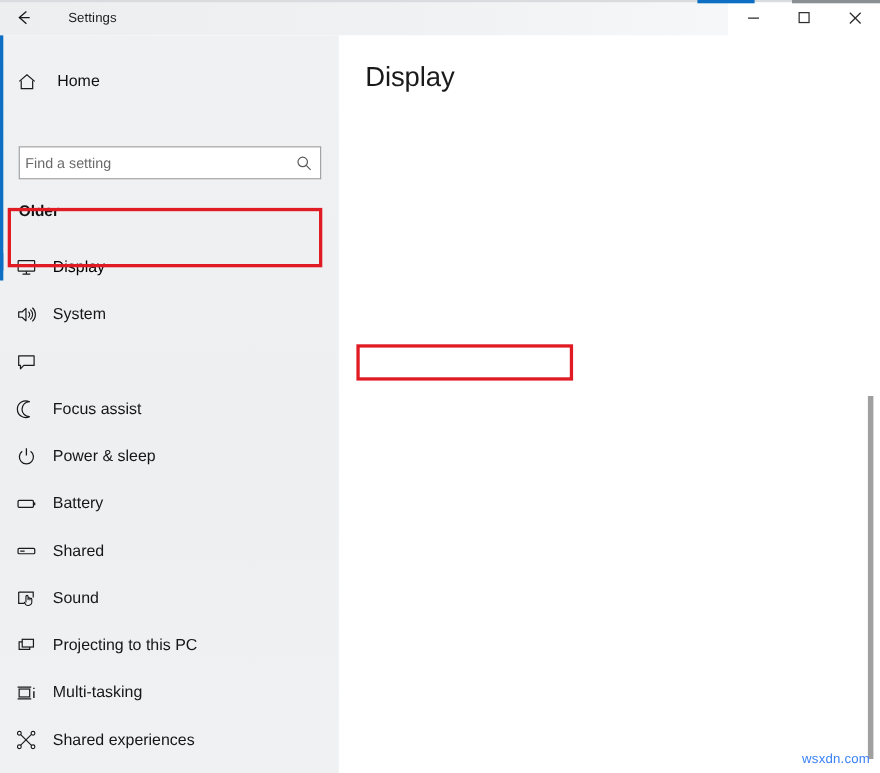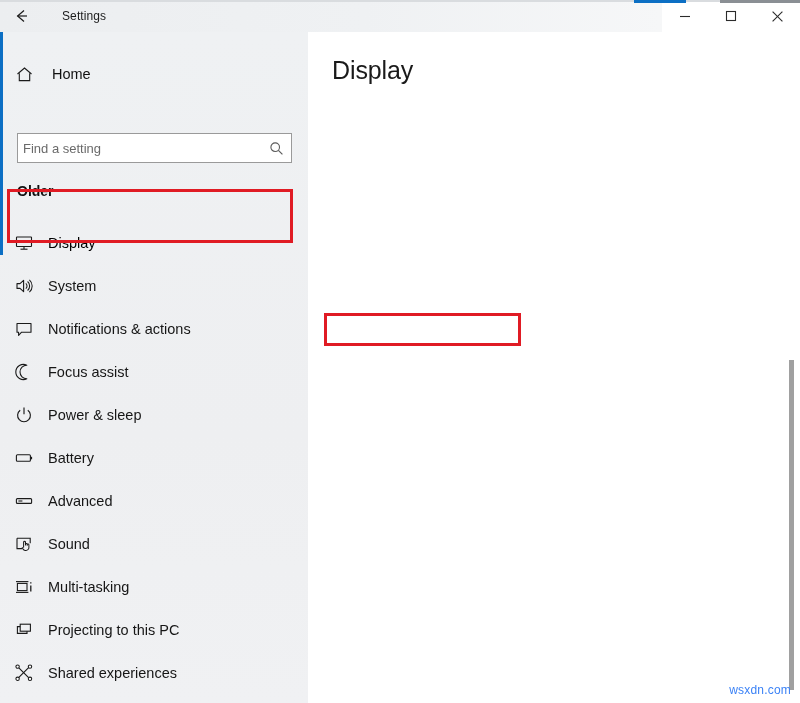--- a/index.html
+++ b/index.html
@@ -494,21 +494,20 @@
         </span>
         <span class="nav-label">System</span>
       </div>
 
       <div class="nav-item">
         <span class="nav-icon-wrap">
           <svg width="20" height="20" viewBox="0 0 20 20">
             <path d="M3 4.5 L17 4.5 L17 13.2 L7.6 13.2 L4.6 16.3 L4.6 13.2 L3 13.2 Z" fill="none" stroke="#1a1a1a" stroke-width="1.1" stroke-linejoin="round"></path>
           </svg>
         </span>
-        <span class="nav-label">Notifications &amp; actions</span>
       </div>
 
       <div class="nav-item">
         <span class="nav-icon-wrap">
           <svg width="20" height="20" viewBox="0 0 20 20">
             <path d="M12.8 3.2 A7.6 7.6 0 1 0 12.8 16.8 A6.4 6.4 0 0 1 12.8 3.2 Z" fill="none" stroke="#1a1a1a" stroke-width="1.1" stroke-linejoin="round"></path>
           </svg>
         </span>
         <span class="nav-label">Focus assist</span>
       </div>
@@ -533,57 +532,57 @@
         <span class="nav-label">Battery</span>
       </div>
 
       <div class="nav-item">
         <span class="nav-icon-wrap">
           <svg width="20" height="20" viewBox="0 0 20 20">
             <rect x="2.4" y="7.6" width="15.2" height="4.8" rx="1" fill="none" stroke="#1a1a1a" stroke-width="1.1"></rect>
             <line x1="4.4" y1="10" x2="8.4" y2="10" stroke="#1a1a1a" stroke-width="1.1"></line>
           </svg>
         </span>
-        <span class="nav-label">Advanced</span>
+        <span class="nav-label">Shared</span>
       </div>
 
       <div class="nav-item">
         <span class="nav-icon-wrap">
           <svg width="20" height="20" viewBox="0 0 20 20">
             <path d="M3 4.2 L16.2 4.2 L16.2 9.2 M3 4.2 L3 14.6 L8.2 14.6" fill="none" stroke="#1a1a1a" stroke-width="1.1"></path>
             <path d="M9.6 9.2 L9.6 13.3 M9.6 10.6 L9.6 8.2 A0.95 0.95 0 0 1 11.5 8.2 L11.5 11.1
                      M11.5 10.3 A0.85 0.85 0 0 1 13.2 10.3 L13.2 11.3
                      M13.2 10.8 A0.85 0.85 0 0 1 14.9 10.8 L14.9 13.4
                      A2.9 2.9 0 0 1 12 16.4 L11.2 16.4 A2.6 2.6 0 0 1 9 15 L8.2 13.6" fill="none" stroke="#1a1a1a" stroke-width="1.02" stroke-linejoin="round" stroke-linecap="round"></path>
           </svg>
         </span>
         <span class="nav-label">Sound</span>
       </div>
 
       <div class="nav-item">
         <span class="nav-icon-wrap">
           <svg width="20" height="20" viewBox="0 0 20 20">
+            <rect x="6.2" y="4.2" width="10.2" height="7" fill="none" stroke="#1a1a1a" stroke-width="1.1"></rect>
+            <path d="M6.2 6.6 L3.4 6.6 L3.4 13.4 L13 13.4 L13 11.2" fill="none" stroke="#1a1a1a" stroke-width="1.1"></path>
+          </svg>
+        </span>
+        <span class="nav-label">Projecting to this PC</span>
+      </div>
+
+      <div class="nav-item">
+        <span class="nav-icon-wrap">
+          <svg width="20" height="20" viewBox="0 0 20 20">
             <rect x="3.4" y="6.4" width="9.6" height="7.2" fill="none" stroke="#1a1a1a" stroke-width="1.1"></rect>
             <line x1="2" y1="4.6" x2="14.4" y2="4.6" stroke="#1a1a1a" stroke-width="1.1"></line>
             <line x1="2" y1="15.4" x2="14.4" y2="15.4" stroke="#1a1a1a" stroke-width="1.1"></line>
             <line x1="16.8" y1="5.2" x2="16.8" y2="6.4" stroke="#1a1a1a" stroke-width="1.3"></line>
             <line x1="16.8" y1="8.4" x2="16.8" y2="14.6" stroke="#1a1a1a" stroke-width="1.3"></line>
           </svg>
         </span>
         <span class="nav-label">Multi-tasking</span>
-      </div>
-
-      <div class="nav-item">
-        <span class="nav-icon-wrap">
-          <svg width="20" height="20" viewBox="0 0 20 20">
-            <rect x="6.2" y="4.2" width="10.2" height="7" fill="none" stroke="#1a1a1a" stroke-width="1.1"></rect>
-            <path d="M6.2 6.6 L3.4 6.6 L3.4 13.4 L13 13.4 L13 11.2" fill="none" stroke="#1a1a1a" stroke-width="1.1"></path>
-          </svg>
-        </span>
-        <span class="nav-label">Projecting to this PC</span>
       </div>
 
       <div class="nav-item">
         <span class="nav-icon-wrap">
           <svg width="20" height="20" viewBox="0 0 20 20">
             <line x1="4.6" y1="4.6" x2="14.6" y2="14.6" stroke="#1a1a1a" stroke-width="1.1"></line>
             <line x1="14.6" y1="4.6" x2="4.6" y2="14.6" stroke="#1a1a1a" stroke-width="1.1"></line>
             <circle cx="3.6" cy="3.6" r="1.7" fill="#fff" stroke="#1a1a1a" stroke-width="1.05"></circle>
             <circle cx="16" cy="3.6" r="1.7" fill="#fff" stroke="#1a1a1a" stroke-width="1.05"></circle>
             <circle cx="3.6" cy="15.8" r="1.7" fill="#fff" stroke="#1a1a1a" stroke-width="1.05"></circle>

